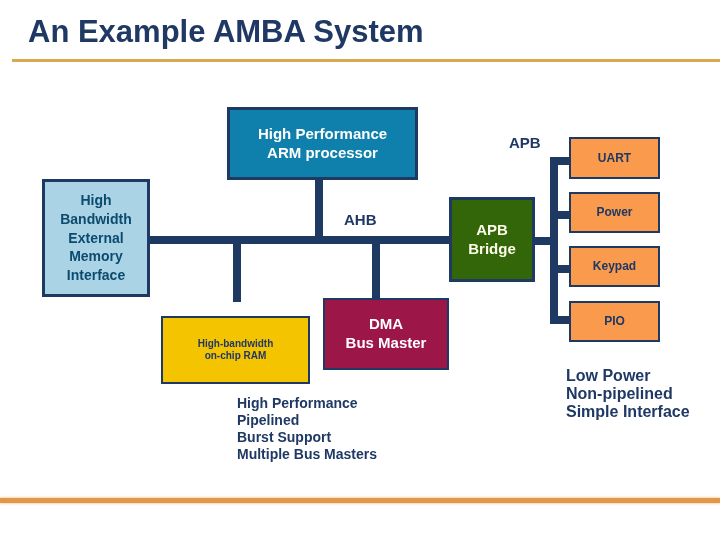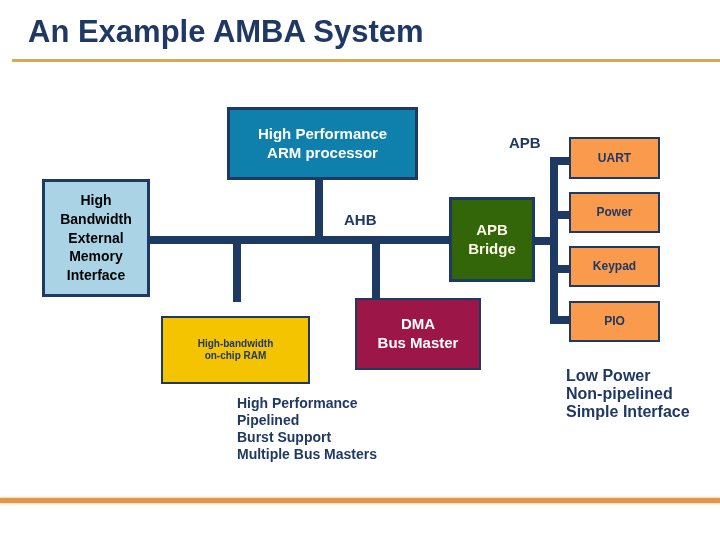--- a/index.html
+++ b/index.html
@@ -34,34 +34,34 @@
     text-align:center;font-weight:bold;
     box-sizing:border-box;
     line-height:1.25;
   }
   #node-arm{
     left:227px;top:107px;width:191px;height:73px;
     background:#0F7FAB;border:3px solid #1E3A63;color:#ffffff;font-size:15px;
   }
   #node-memory{
     left:42px;top:179px;width:108px;height:118px;
-    background:#AAD4E6;border:3px solid #1E3A63;color:#000000;font-size:14px;
+    background:#AAD4E6;border:3px solid #1E3A63;color:#0c4a6e;font-size:14px;
     line-height:1.35;
   }
   #node-bridge{
     left:449px;top:197px;width:86px;height:85px;
     background:#336608;border:3px solid #1E3A63;color:#FDFDEA;font-size:15px;
   }
   #node-ram{
     left:161px;top:316px;width:149px;height:68px;
     background:#F5C400;border:2px solid #1E3A63;color:#1F3864;font-size:10px;
   }
   #node-dma{
     left:323px;top:298px;width:126px;height:72px;
-    background:#9D1648;border:2px solid #1E3A63;color:#ffffff;font-size:15px;margin-left:32px;
+    background:#9D1648;border:2px solid #1E3A63;color:#ffffff;font-size:15px;
   }
   .peripheral{
     left:569px;width:91px;height:42px;
     background:#F99A4D;border:2px solid #1E3A63;color:#1F3864;font-size:12px;
   }
   #node-uart{top:137px;}
   #node-timer{top:192px;height:41px;}
   #node-keypad{top:246px;height:41px;text-align:right;}
   #node-pio{top:301px;height:41px;}
   

